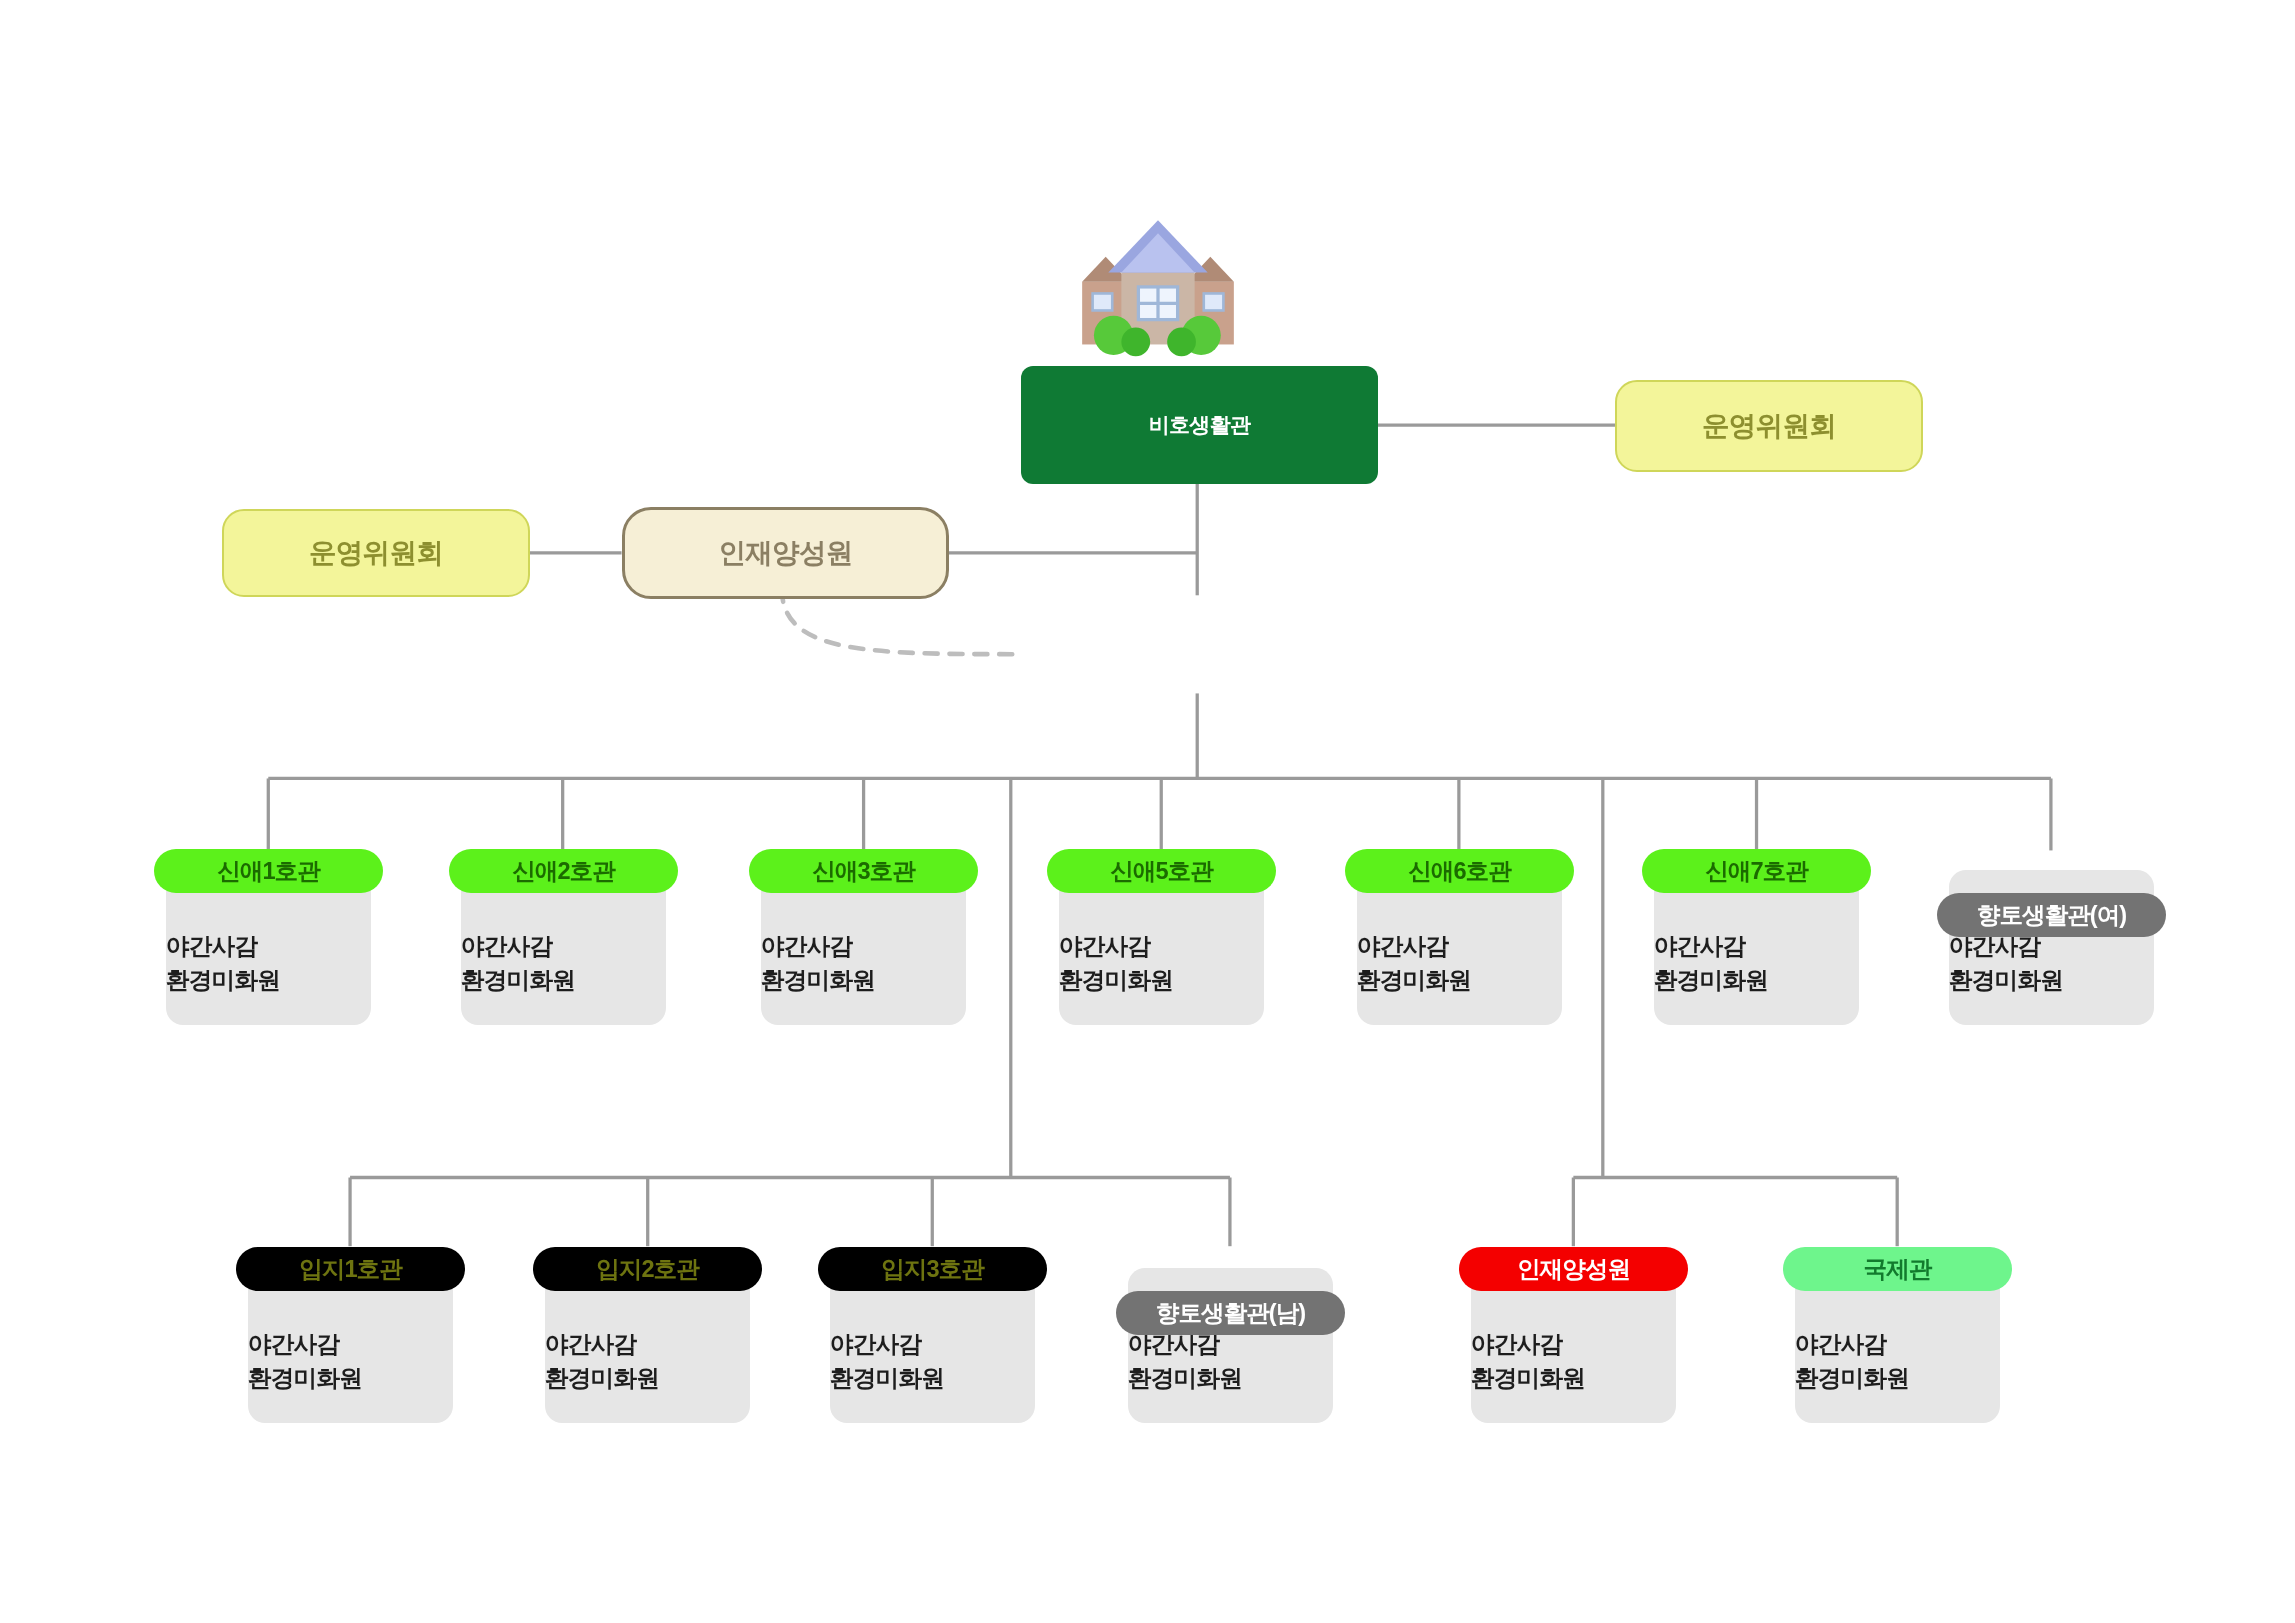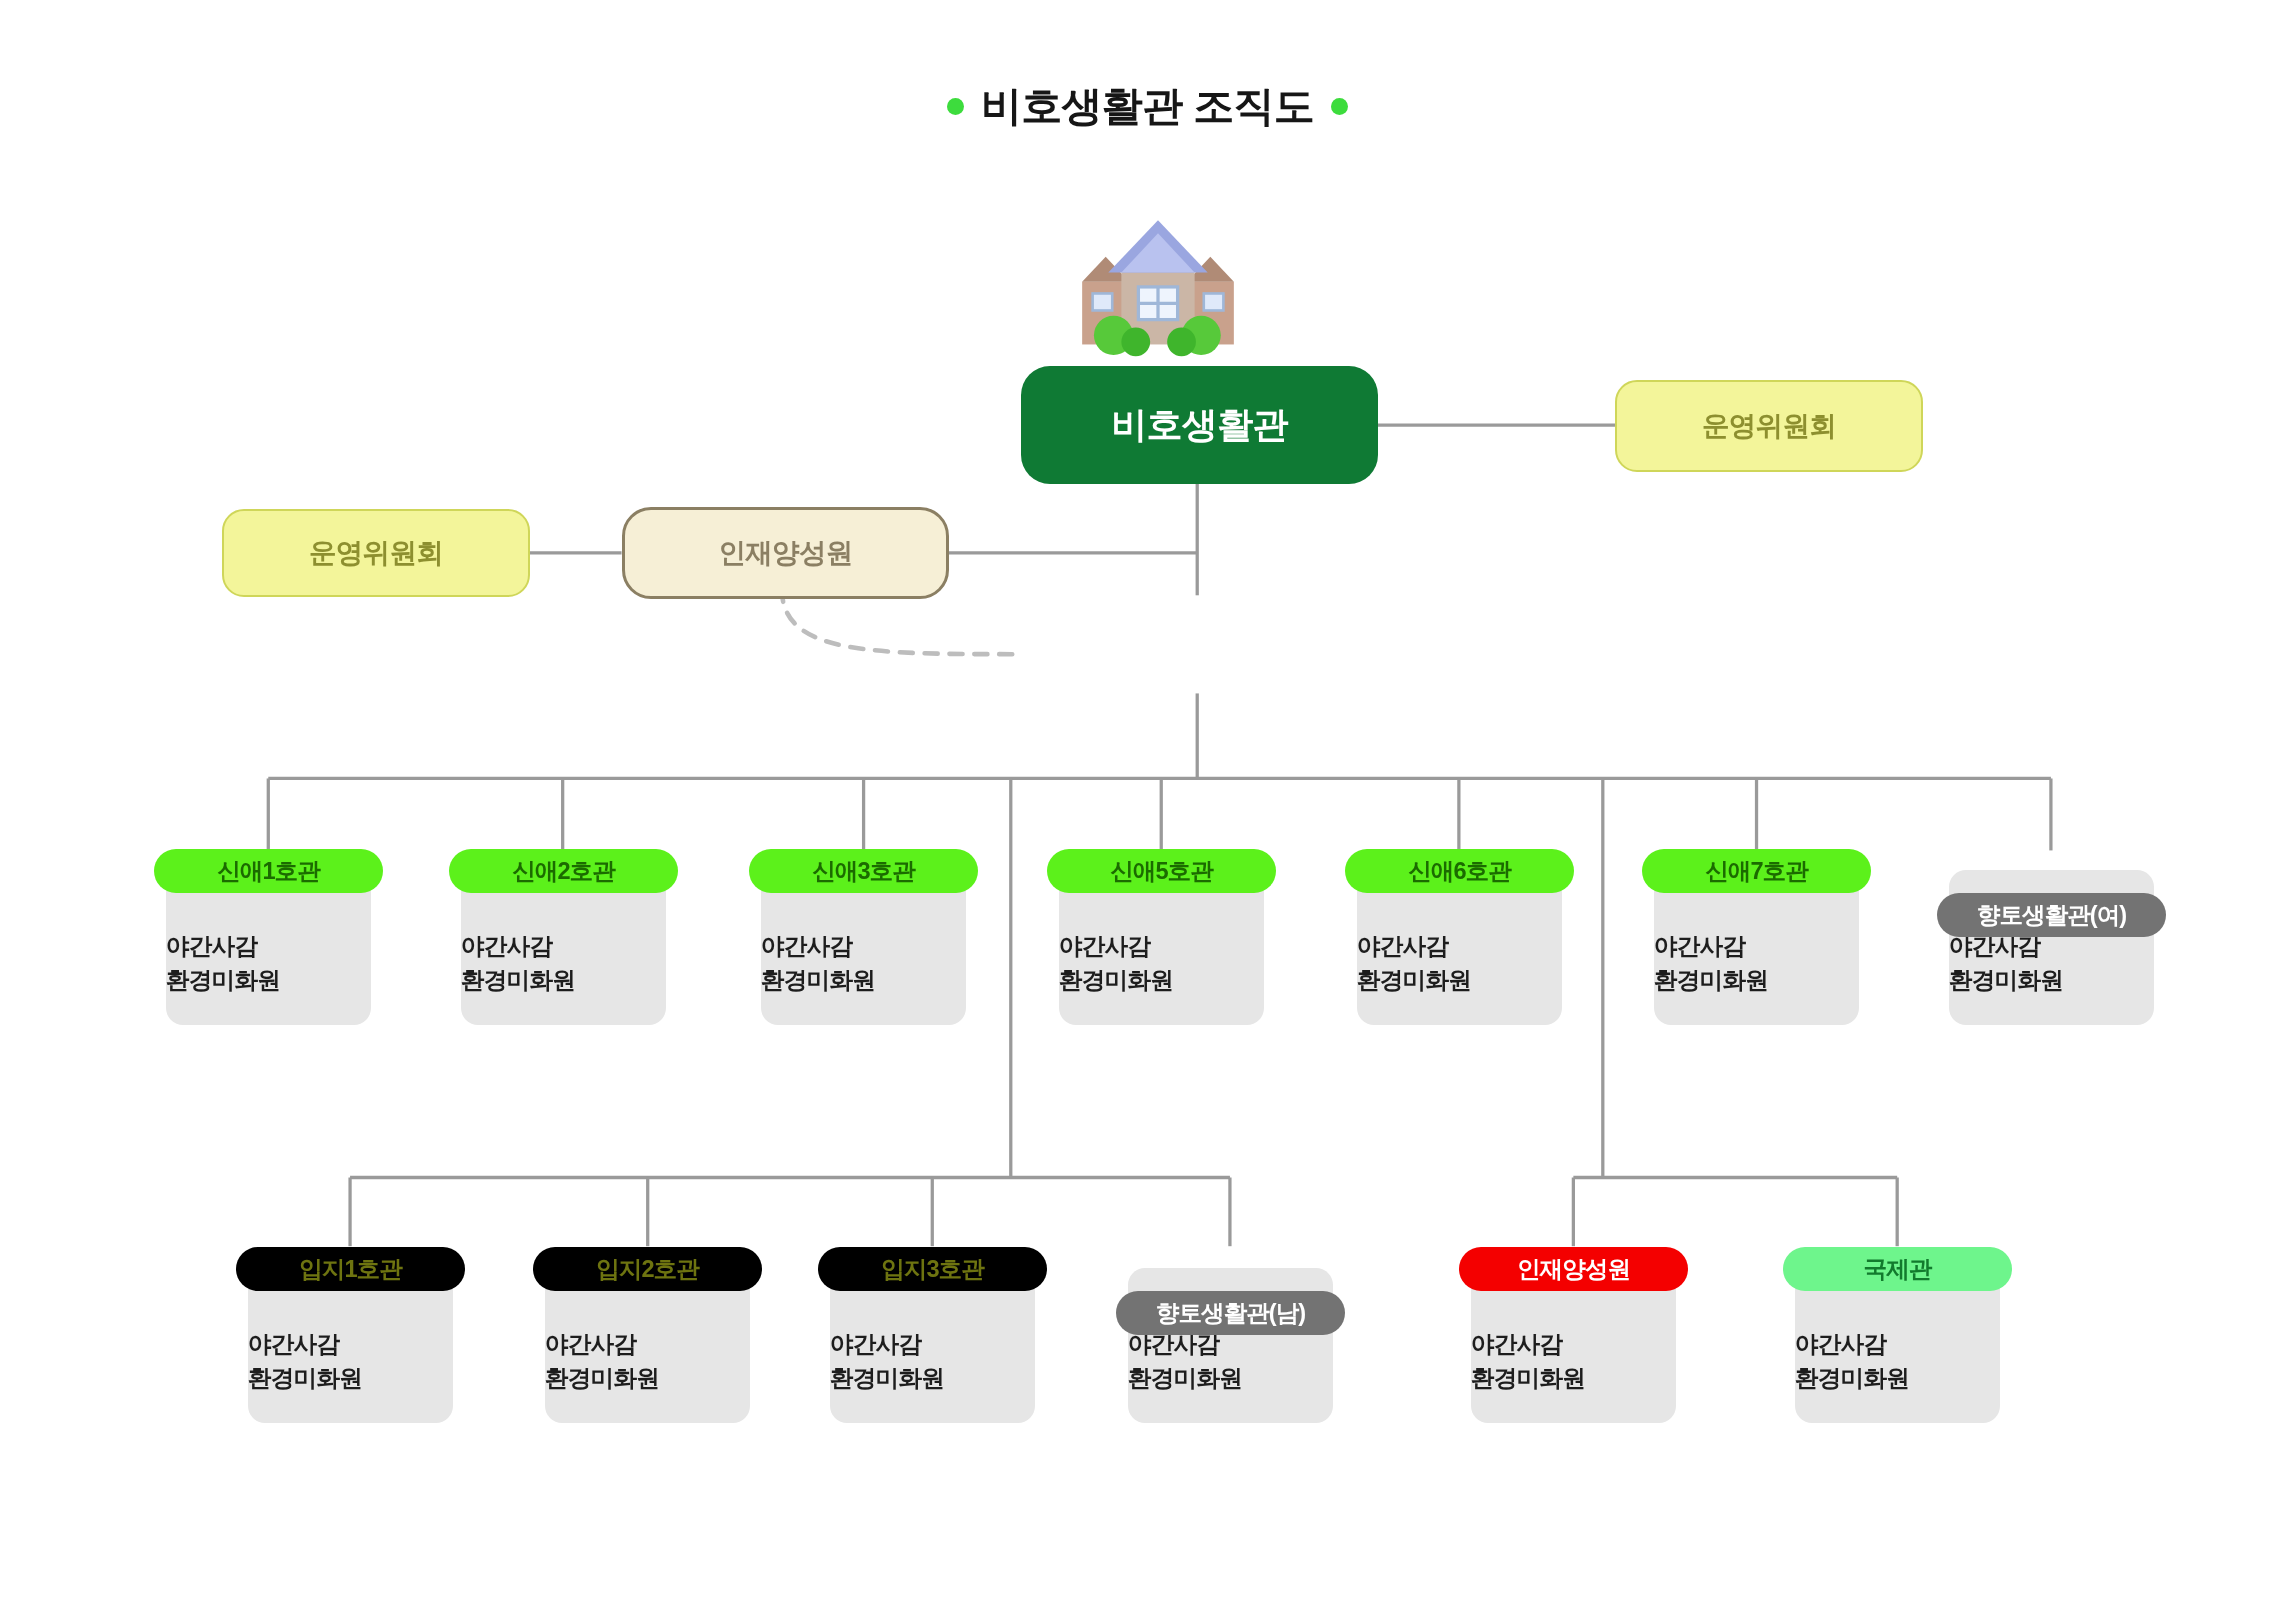--- a/index.html
+++ b/index.html
@@ -67,24 +67,24 @@
   .pill {
     position: absolute;
     display: flex;
     align-items: center;
     justify-content: center;
     box-sizing: border-box;
     white-space: nowrap;
     text-align: center;
   }
   .pill-top {
-    border-radius: 29px;
+    border-radius: 12px;
     background: #0f7a34;
     color: #ffffff;
-    font-size: 36px;
+    font-size: 21px;
     font-weight: bold;
     letter-spacing: -0.7px;
   }
   .pill-yellow {
     border-radius: 22px;
     background: #f3f59a;
     border: 2.6px solid #cfd659;
     color: #8d8f2f;
     font-size: 27.5px;
     font-weight: bold;
@@ -200,27 +200,20 @@
 
       <line x1="2450" y1="1190" x2="2450" y2="1800"></line>
       <line x1="2405" y1="1800" x2="2900" y2="1800"></line>
       <line x1="2405" y1="1800" x2="2405" y2="1905"></line>
       <line x1="2900" y1="1800" x2="2900" y2="1905"></line>
     </g>
 
     <path d="M1195 900 C 1195 1000, 1330 1000, 1560 1000" stroke="#bdbdbd" stroke-width="7" fill="none" stroke-dasharray="20 18" stroke-linecap="round"></path>
   </svg>
 
-  <div class="title-wrap">
-    <span class="title-inner">
-      <span class="title-dot"></span>
-      <span class="title-text">비호생활관 조직도</span>
-      <span class="title-dot"></span>
-    </span>
-  </div>
 
   <svg class="house" viewBox="0 0 260 230" xmlns="http://www.w3.org/2000/svg">
 
     <rect x="14" y="100" width="72" height="96" fill="#c9a18c"></rect>
     <rect x="174" y="100" width="72" height="96" fill="#c9a18c"></rect>
     <polygon points="14,100 50,62 86,100" fill="#b08b76"></polygon>
     <polygon points="174,100 210,62 246,100" fill="#b08b76"></polygon>
     <rect x="30" y="118" width="30" height="26" fill="#dfe9fa" stroke="#9fb7d8" stroke-width="4"></rect>
     <rect x="200" y="118" width="30" height="26" fill="#dfe9fa" stroke="#9fb7d8" stroke-width="4"></rect>
 

